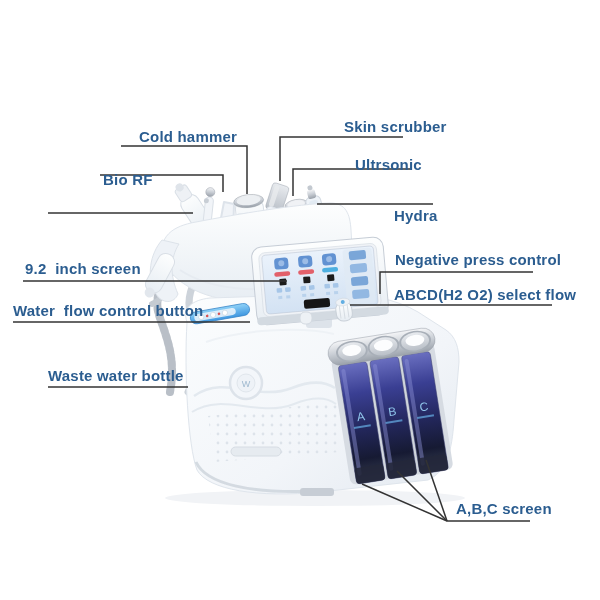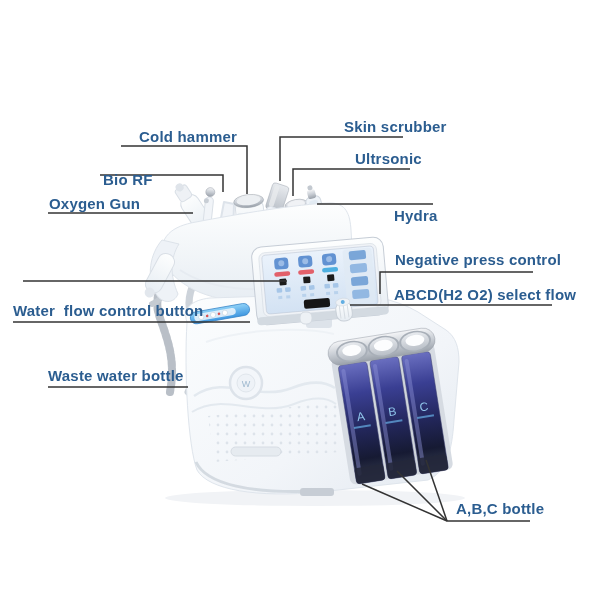--- a/index.html
+++ b/index.html
@@ -276,23 +276,23 @@
       <path d="M48 387 H188"></path>
       <path d="M447 521 H530"></path>
       <path d="M362 484 L447 521"></path>
       <path d="M397 471 L447 521"></path>
       <path d="M426 460 L447 521"></path>
     </g>
   </svg>
 
   <div class="callout-label" style="left:123px;top:129px;margin-left:16px;">Cold hammer</div>
   <div class="callout-label" style="left:103px;top:172px;text-align:center;">Bio RF</div>
-  <div class="callout-label" style="left:49px;top:196px;">Oxygen Gun</div>
   <div class="callout-label" style="left:316px;top:119px;margin-left:28px;">Skin scrubber</div>
-  <div class="callout-label" style="left:355px;top:151px;">Ultrsonic</div>
+  <div class="callout-label" style="left:355px;top:157px;">Ultrsonic</div>
   <div class="callout-label" style="left:394px;top:186px;margin-top:22px;">Hydra</div>
+  <div class="callout-label" style="left:25px;top:261px;">9.2  inch screen</div>
   <div class="callout-label" style="left:395px;top:252px;">Negative press control</div>
   <div class="callout-label" style="left:394px;top:287px;">ABCD(H2 O2) select flow</div>
   <div class="callout-label" style="left:13px;top:303px;">Water  flow control button</div>
   <div class="callout-label" style="left:48px;top:368px;">Waste water bottle</div>
-  <div class="callout-label" style="left:456px;top:501px;">A,B,C bottle</div>
+  <div class="callout-label" style="left:456px;top:501px;">A,B,C screen</div>
 
 </div>
 
 </body></html>

